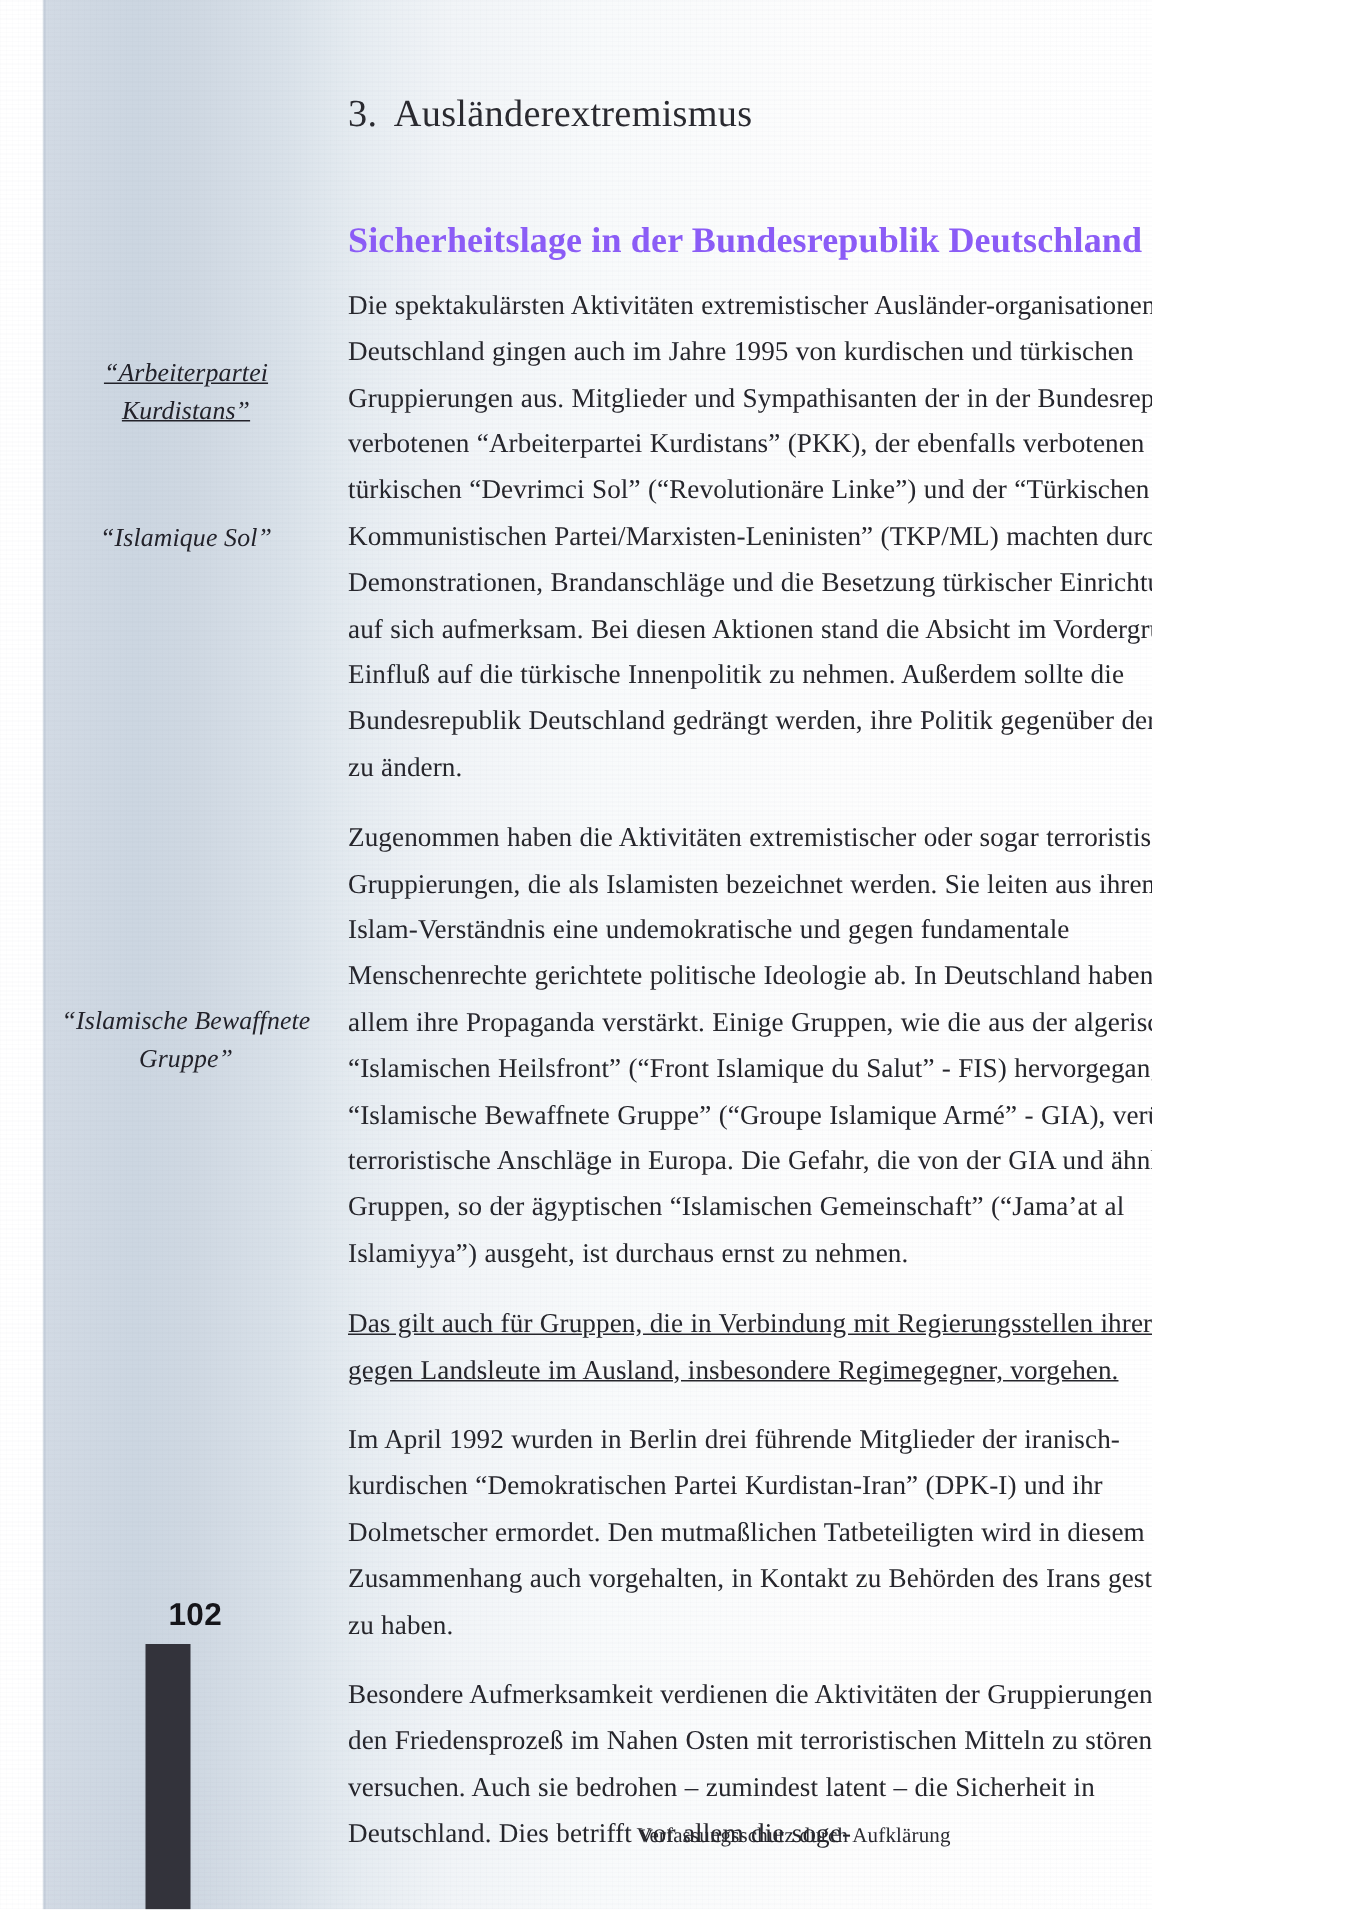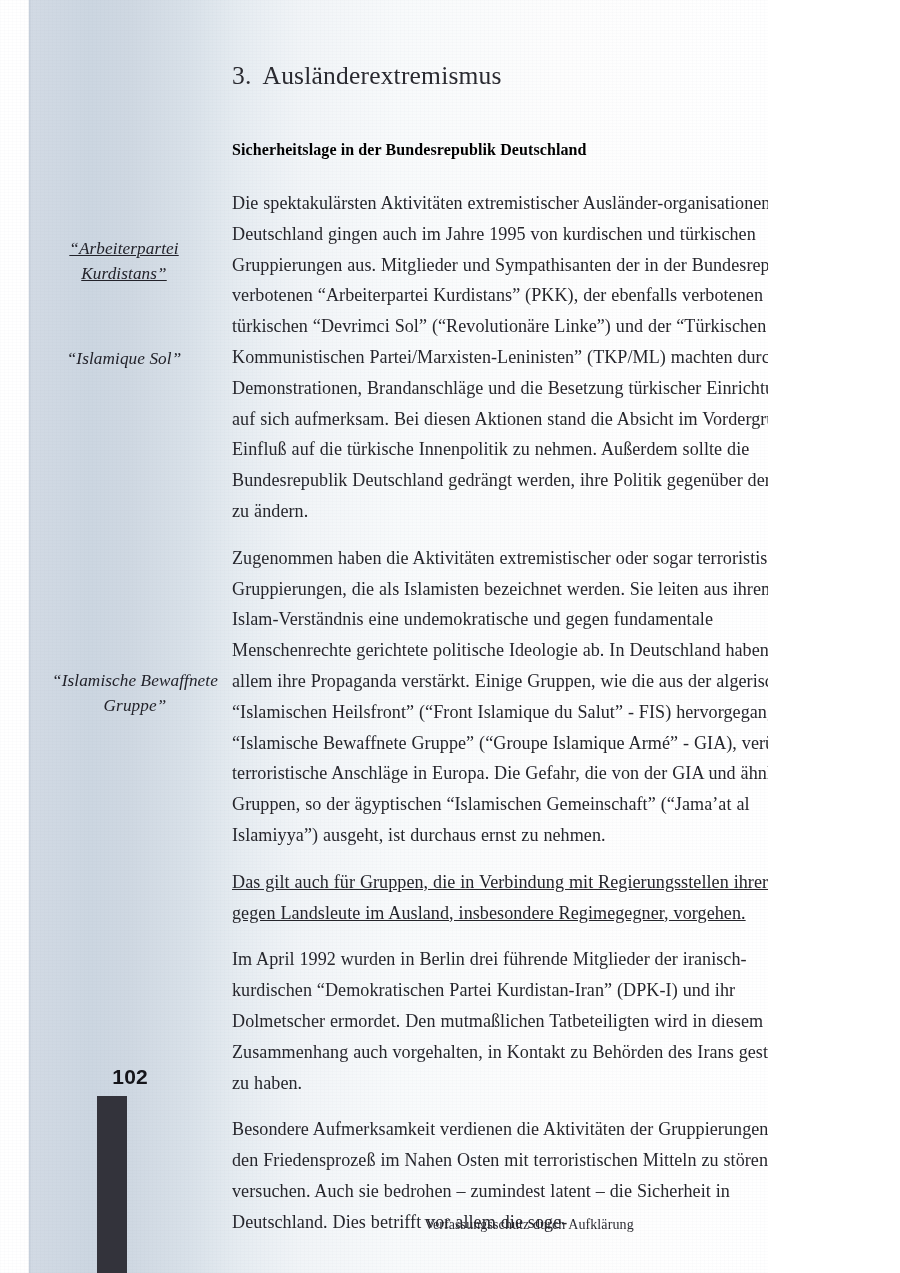--- a/index.html
+++ b/index.html
@@ -88,24 +88,24 @@
     white-space: nowrap;
   }
   .chapter-title .num { margin-right: 11px; }
 
   
   .section-heading {
     position: absolute;
     left: 232px;
     top: 128px;
     width: 600px;
-    font-size: 16px;
+    font-size: 24px;
     font-weight: 700;
     letter-spacing: .1px;
-    color: #000000;
+    color: #8b5cf6;
   }
 
   
   .body-col {
     position: absolute;
     left: 232px;
     top: 172px;
     width: 594px;
   }
 
@@ -127,21 +127,21 @@
     left: 28px;
     text-align: center;
     font-style: italic;
     font-size: 17.2px;
     line-height: 25px;
     color: #22222a;
     letter-spacing: .1px;
   }
   .marginal-1 { top: 236px; text-decoration: underline; }
   .marginal-2 { top: 346px; }
-  .marginal-3 { top: 668px; padding-left: 11px; }
+  .marginal-3 { top: 668px; }
 
   
   .page-number {
     position: absolute;
     left: 78px;
     top: 1065px;
     width: 70px;
     text-align: right;
     font-family: "Liberation Sans", "DejaVu Sans", sans-serif;
     font-size: 21px;

